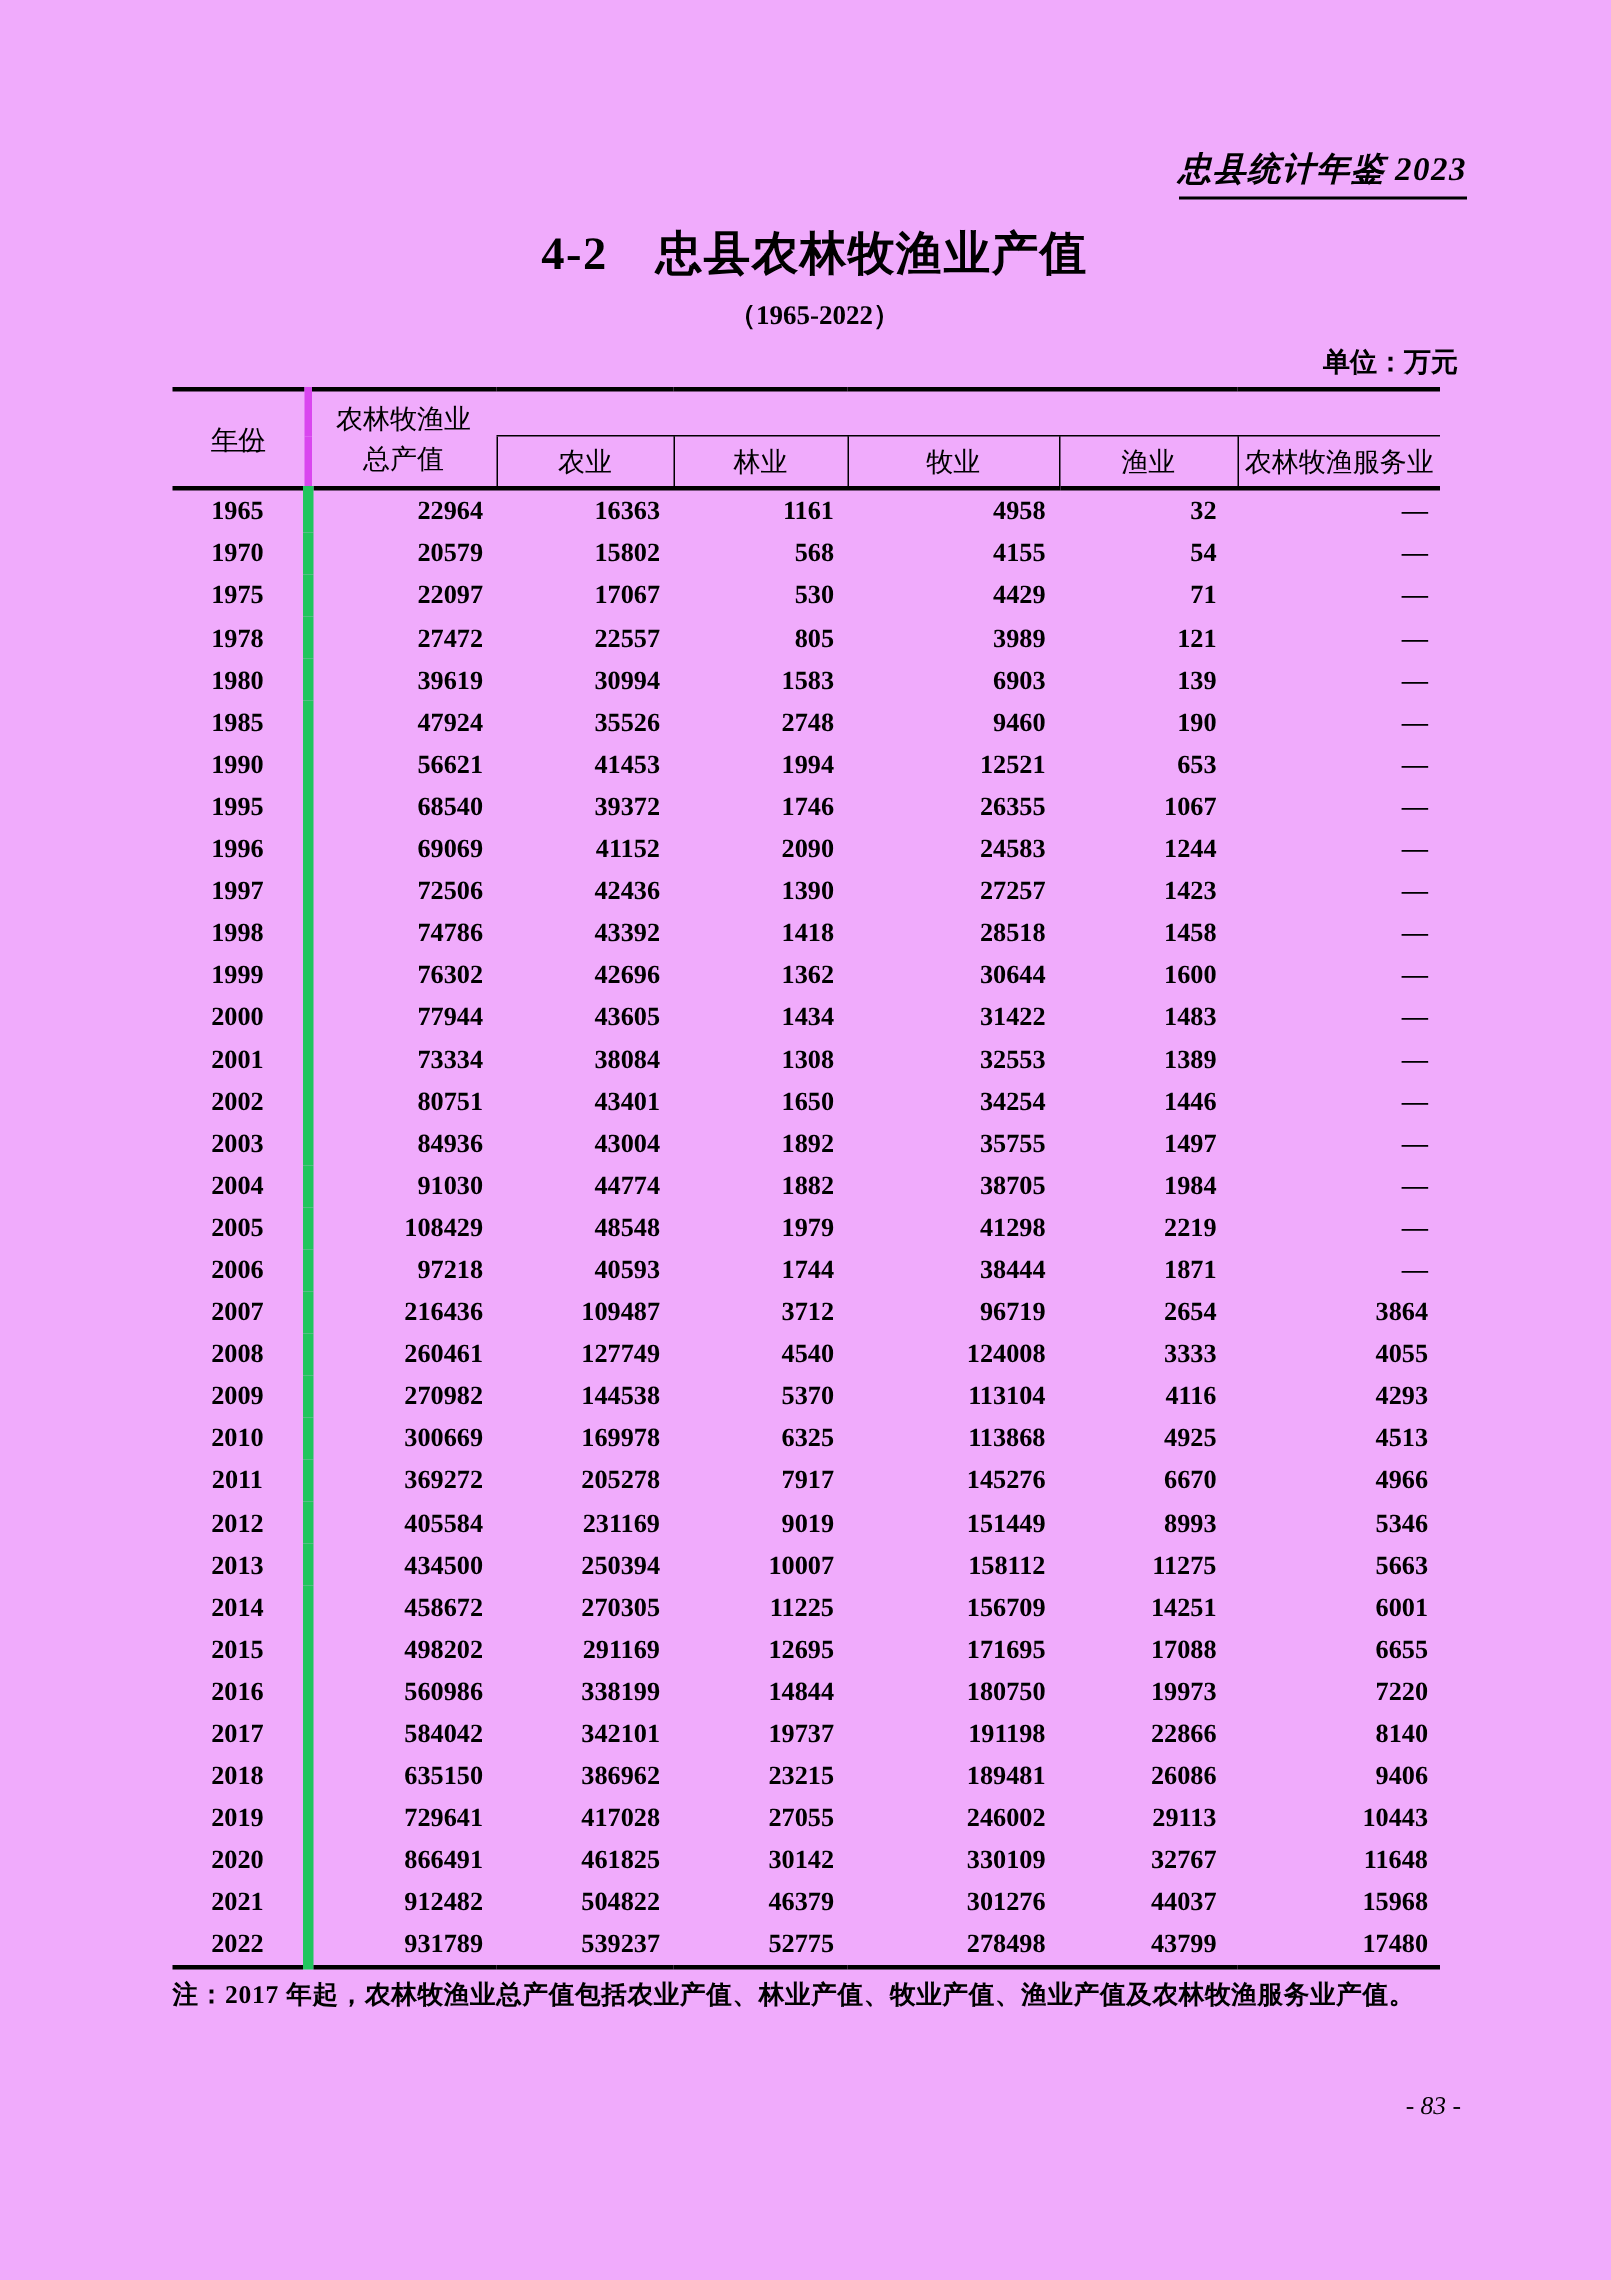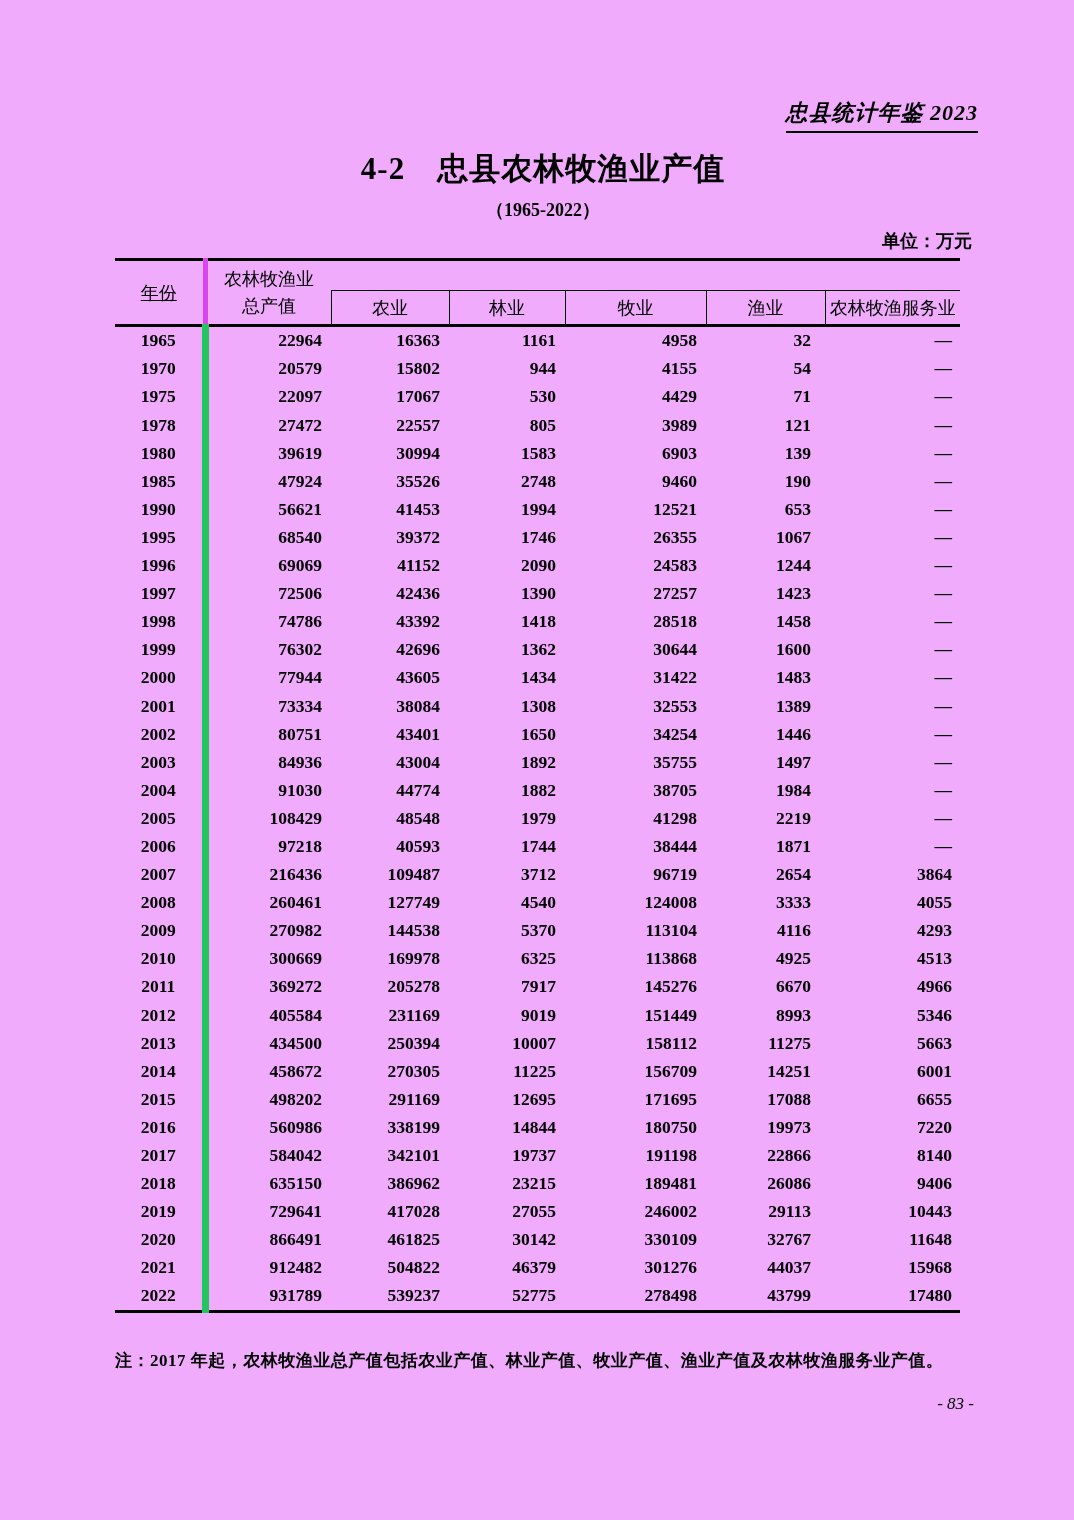--- a/index.html
+++ b/index.html
@@ -88,21 +88,20 @@
   tbody td:nth-child(6) { padding-right: 14px; }
   tbody td:nth-child(7) { padding-right: 8px; }
   .footnote {
     position: absolute;
     top: 1318px;
     left: 115px;
     width: 845px;
     font-size: 17px;
     font-weight: bold;
     letter-spacing: 0.5px;
-    margin-top: 31px;
   }
   .pageno {
     position: absolute;
     top: 1394px;
     right: 112px;
     font-size: 17px;
     font-style: italic;
   }
 </style>
 </head>
@@ -152,21 +151,21 @@
           <td class="c-num">16363</td>
           <td class="c-num">1161</td>
           <td class="c-num">4958</td>
           <td class="c-num">32</td>
           <td class="c-num">—</td>
         </tr>
         <tr>
           <td class="c-year">1970</td>
           <td class="c-num">20579</td>
           <td class="c-num">15802</td>
-          <td class="c-num">944</td>
+          <td class="c-num">568</td>
           <td class="c-num">4155</td>
           <td class="c-num">54</td>
           <td class="c-num">—</td>
         </tr>
         <tr>
           <td class="c-year">1975</td>
           <td class="c-num">22097</td>
           <td class="c-num">17067</td>
           <td class="c-num">530</td>
           <td class="c-num">4429</td>

